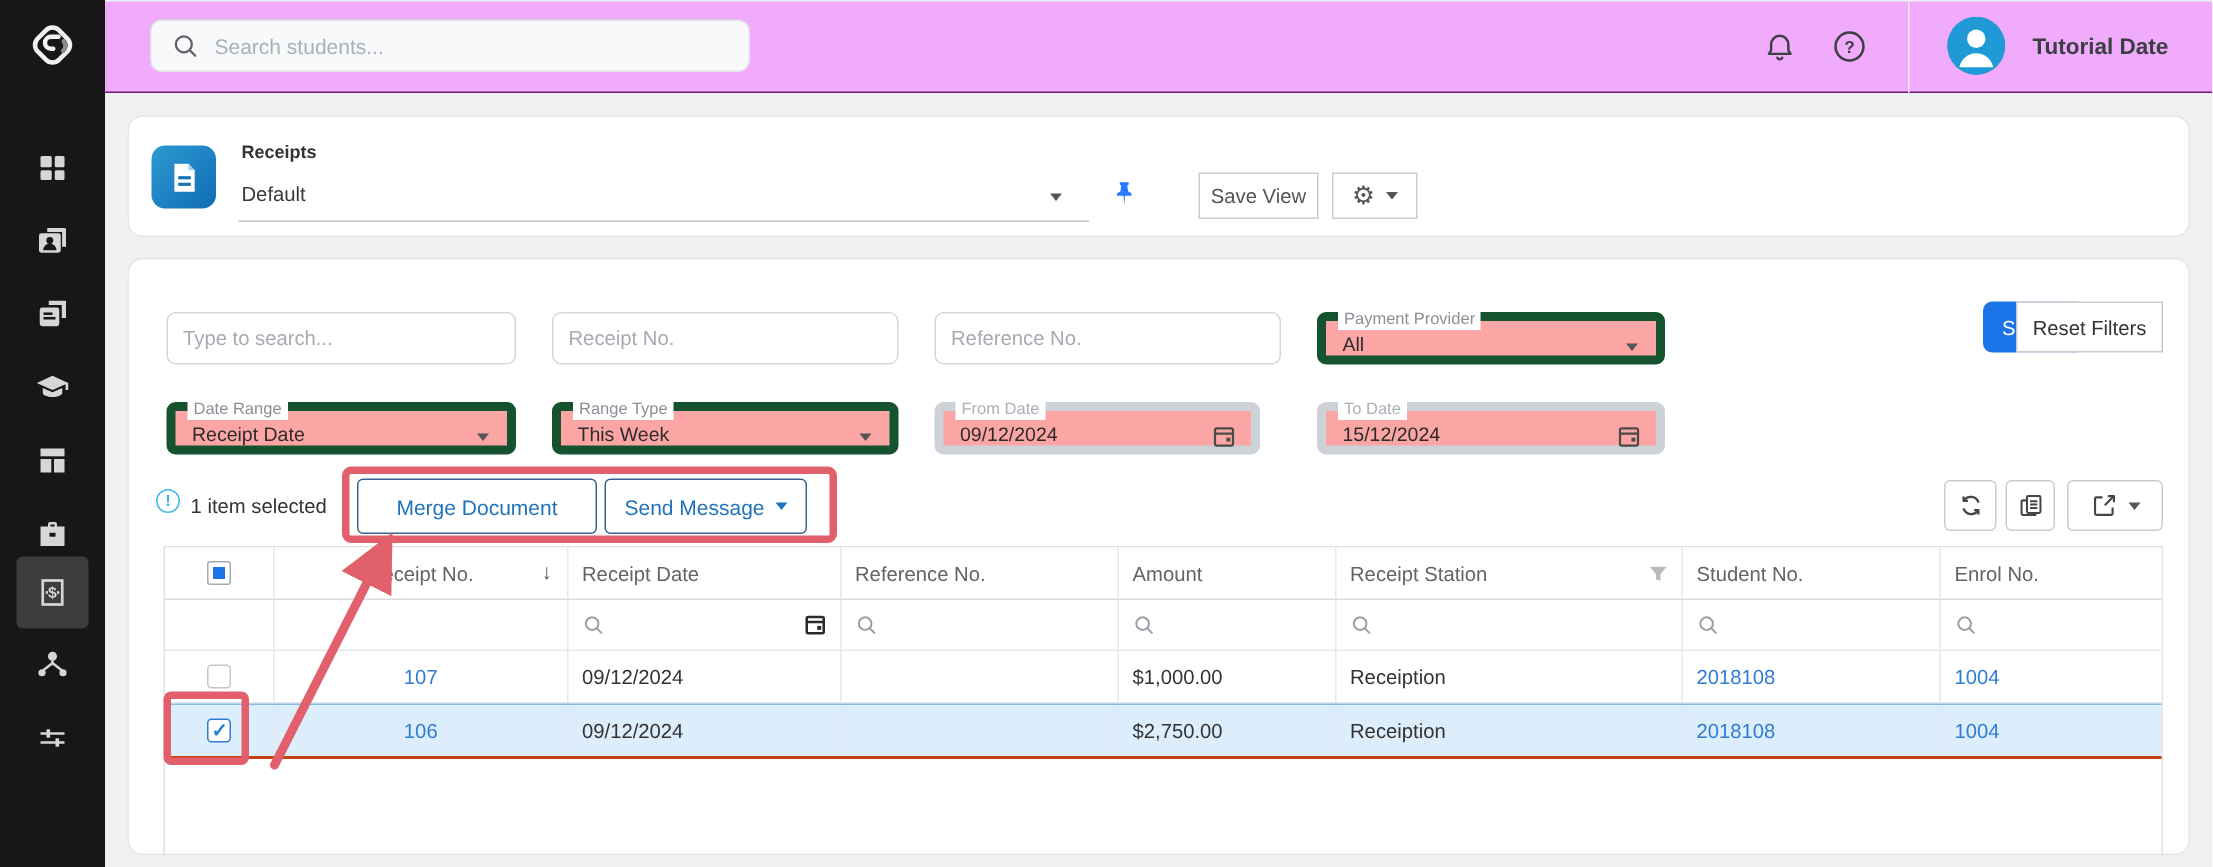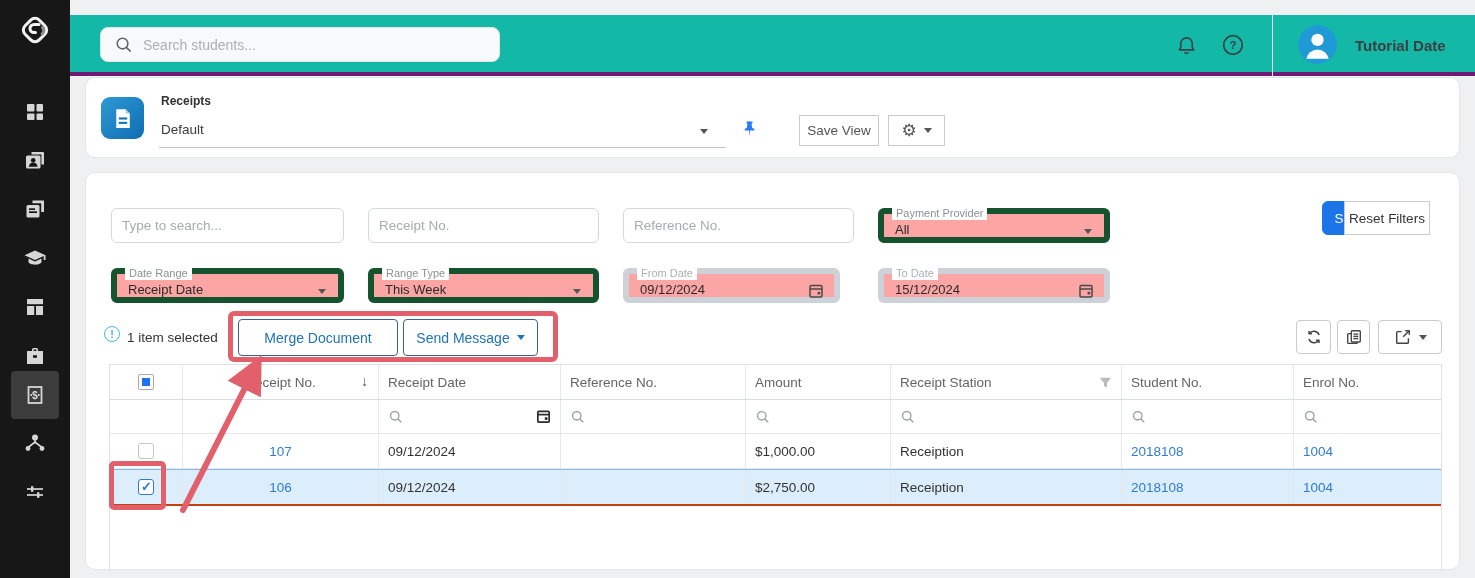--- a/index.html
+++ b/index.html
@@ -12,21 +12,21 @@
   .app{position:relative; width:1475px; height:578px; background:#eef0f2; overflow:hidden;}
 
   
   .sidebar{position:absolute; left:0; top:0; width:70px; height:578px; background:var(--sidebar-bg); z-index:5;}
   .logo-box{position:absolute; left:0; top:0; width:70px; height:60px; display:flex; align-items:center; justify-content:center;}
   .side-item{position:absolute; left:0; width:70px; height:48px; display:flex; align-items:center; justify-content:center; color:#d6d6d6; cursor:pointer;}
   .side-item.selected::before{content:""; position:absolute; left:11px; top:0; width:48px; height:48px; background:#3c3c3c; border-radius:4px;}
   .side-item svg{position:relative; z-index:1;}
 
   
-  .topbar{position:absolute; left:70px; top:15px; width:1405px; height:61px; background:#14b8a6; border-bottom:4px solid #701a75;}
+  .topbar{position:absolute; left:70px; top:1px; width:1405px; height:61px; background:#f0abfc; border-bottom:1px solid #701a75;}
   .search-box{position:absolute; left:30px; top:12px; width:400px; height:35px; background:#f8f9fa; border:1px solid #e2e4e8; border-radius:8px; display:flex; align-items:center;}
   .search-box svg{margin-left:13px; color:#5f6368;}
   .search-box input{border:none; outline:none; background:transparent; font-family:inherit; font-size:14px; color:#333; margin-left:10px; width:320px;}
   .search-box input::placeholder{color:#aab0b6;}
   .tb-icon{position:absolute; top:17px; width:26px; height:26px; color:#3c4043; display:flex; align-items:center; justify-content:center; cursor:pointer;}
   .tb-divider{position:absolute; left:1202px; top:0; width:1px; height:61px; background:#ececec;}
   .avatar{position:absolute; left:1228px; top:10px; width:39px; height:39px; border-radius:50%; overflow:hidden; cursor:pointer;}
   .user-name{position:absolute; left:1285px; top:0; height:60px; display:flex; align-items:center; font-size:15px; font-weight:bold; color:#3c4043; cursor:pointer;}
 
   
@@ -51,21 +51,21 @@
   .f-input{position:absolute; height:35px; border:1px solid #d5d8db; border-radius:6px; font-family:inherit; font-size:13.5px; color:#2f2f2f; padding:0 10px; outline:none; background:#fff;}
   .f-input::placeholder{color:#a6abb1;}
   .f-select{position:absolute; height:35px; border:6px solid #14532d; border-radius:6px; background:#fca5a5; cursor:pointer;}
   .f-select .flabel{position:absolute; left:8px; top:-7px; background:#fff; padding:0 4px; font-size:11px; color:#8a9096; line-height:1.2;}
   .f-select .fval{position:absolute; left:11px; top:8px; font-size:13px; color:#2b2b2b;}
   .f-select .caret{position:absolute; right:12px; top:15px;}
   .f-select.muted{border-color:#ccd2d8;}
   .f-select.muted .flabel{color:#aab1b8;}
   .f-select .cal{position:absolute; right:9px; top:8px; color:#4a4a4a;}
   .search-btn{position:absolute; left:1236px; top:28px; width:68px; height:34px; background:var(--accent-blue); border:1px solid var(--accent-blue); border-radius:6px; color:#fff; font-size:13.5px; font-family:inherit; cursor:pointer;}
-  .reset-btn{position:absolute; left:1258px; top:28px; width:86px; height:34px;}
+  .reset-btn{position:absolute; left:1258px; top:28px; width:98px; height:34px;}
 
   
   .info-circle{position:absolute; left:18px; top:153px; width:16px; height:16px; border:1.8px solid #41b9e8; border-radius:50%; color:#41b9e8; font-size:11px; font-weight:bold; display:flex; align-items:center; justify-content:center;}
   .sel-text{position:absolute; left:41px; top:146px; height:37px; display:flex; align-items:center; font-size:13.5px; color:#333;}
   .action-btn{border:1px solid #37648f; border-radius:4px; color:#2273b9; font-size:14px; background:#fff;}
   .merge-btn{position:absolute; left:152px; top:146px; width:160px; height:37px;}
   .send-btn{position:absolute; left:317px; top:146px; width:135px; height:37px;}
   .action-btn .caret{border-top-color:#2273b9;}
   .mini-btn{position:absolute; top:147px; height:34px; border-radius:4px; color:#444;}
   .refresh-btn{left:1210px; width:35px;}

